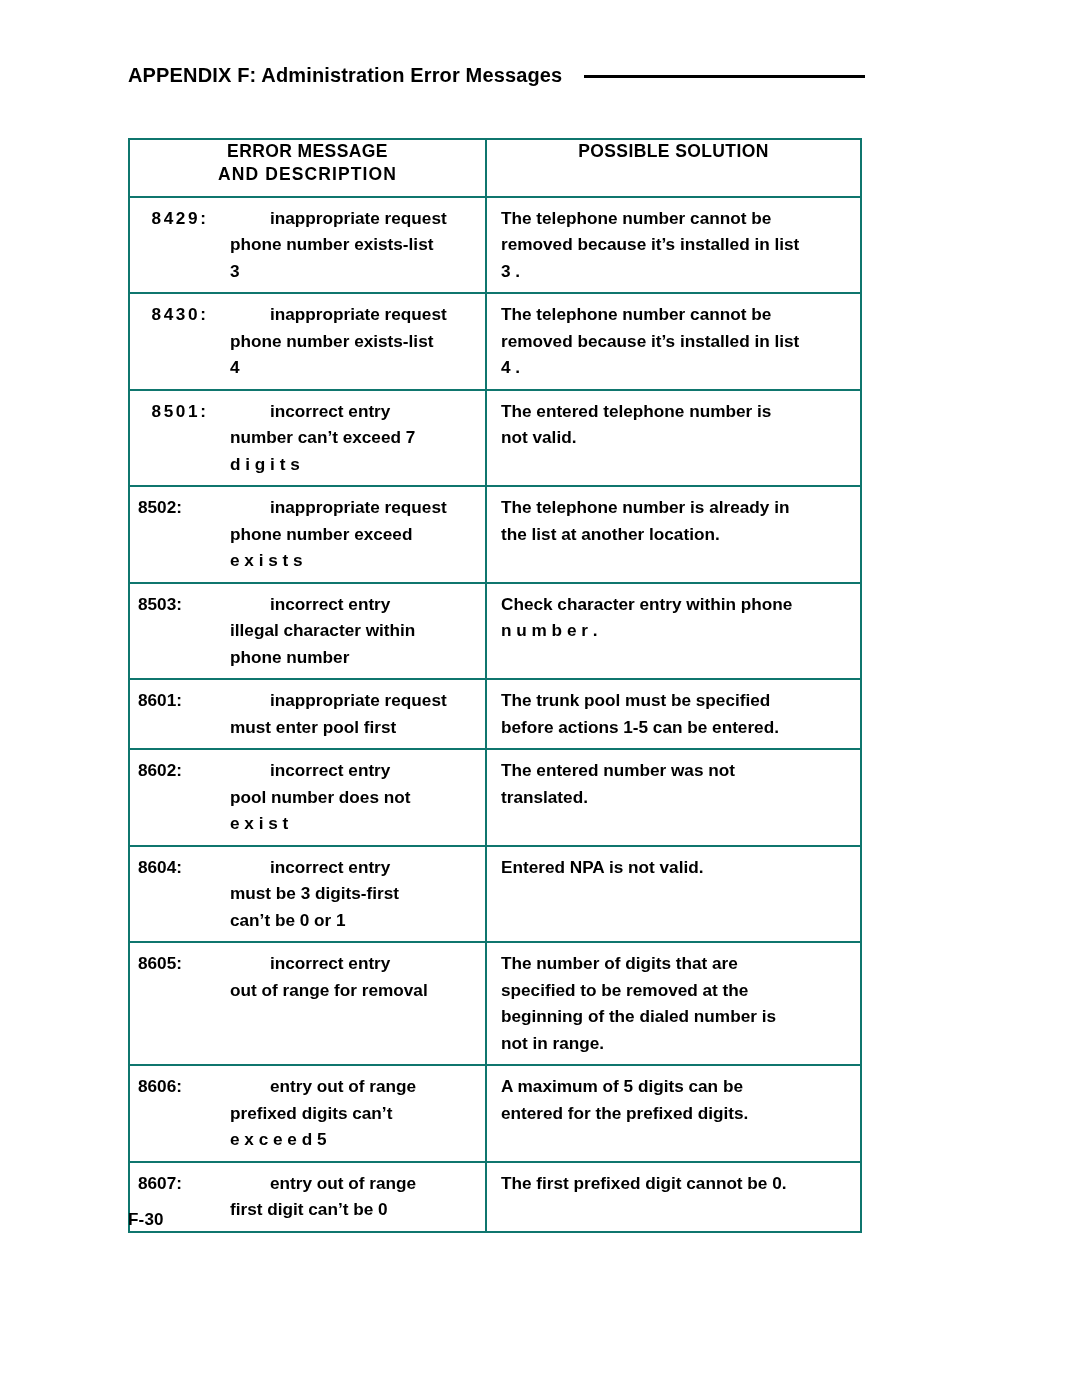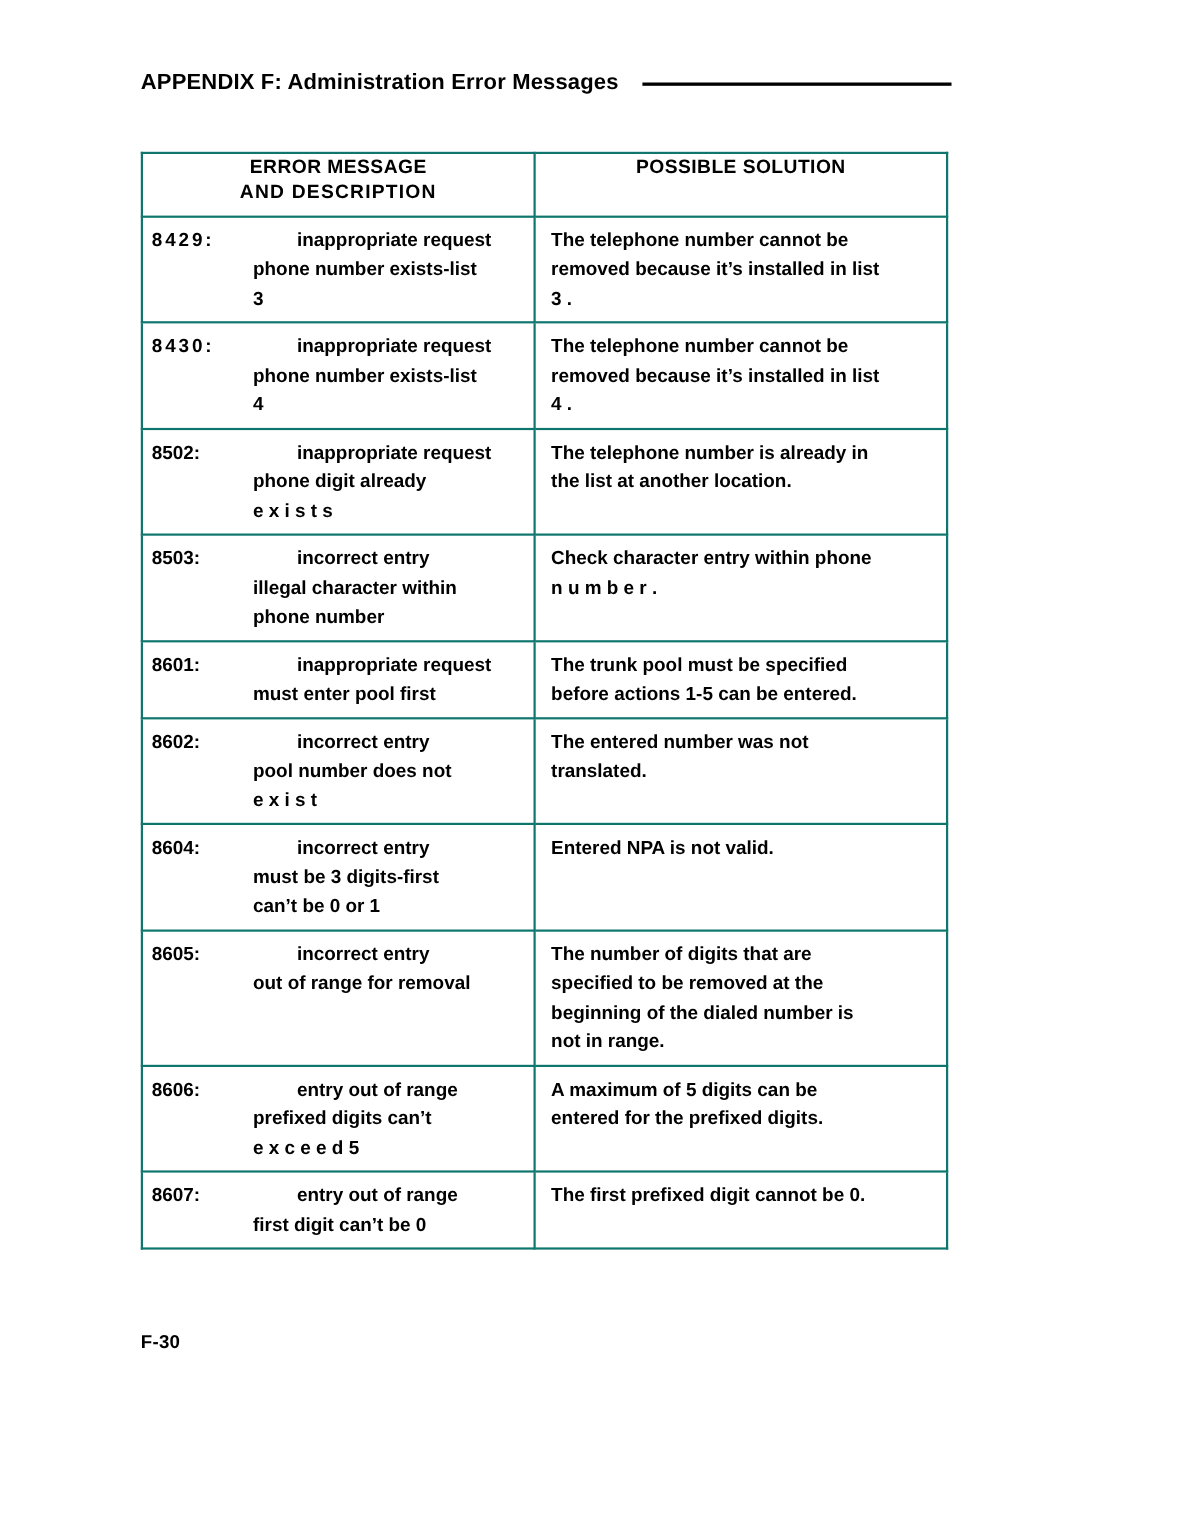--- a/index.html
+++ b/index.html
@@ -104,21 +104,21 @@
     align-items: baseline;
   }
   .code {
     flex: 0 0 auto;
     min-width: 84px;
     font-size: 17.2px;
     font-weight: bold;
     line-height: 1.54;
     white-space: nowrap;
   }
-  .code.wide { letter-spacing: 2.6px; }
+  .code.wide { letter-spacing: 2.6px; text-align: center; }
   .msg-text-first { padding-left: 8px; margin-left: 40px; }
 
   
   .msg-cont { padding-left: 92px; }
 
   
   .folio {
     position: absolute;
     left: 128px;
     top: 1210px;
@@ -189,24 +189,42 @@
               <div class="line">The telephone number cannot be</div>
               <div class="line">removed because it’s installed in list</div>
               <div class="line">4 .</div>
             </div>
           </td>
         </tr>
         <tr>
           <td class="msg-cell">
             <div class="cell-inner">
               <div class="line msg-first">
+                <span class="code wide">8501:</span>
+                <span class="msg-text-first">incorrect  entry</span>
+              </div>
+              <div class="line msg-cont">number can’t exceed 7</div>
+              <div class="line msg-cont">d i g i t s</div>
+            </div>
+          </td>
+          <td class="sol-cell">
+            <div class="cell-inner">
+              <div class="line">The entered telephone number is</div>
+              <div class="line">not  valid.</div>
+            </div>
+          </td>
+        </tr>
+        <tr>
+          <td class="msg-cell">
+            <div class="cell-inner">
+              <div class="line msg-first">
                 <span class="code">8502:</span>
                 <span class="msg-text-first">inappropriate  request</span>
               </div>
-              <div class="line msg-cont">phone digit already</div>
+              <div class="line msg-cont">phone number exceed</div>
               <div class="line msg-cont">e x i s t s</div>
             </div>
           </td>
           <td class="sol-cell">
             <div class="cell-inner">
               <div class="line">The telephone number is already in</div>
               <div class="line">the  list at another location.</div>
             </div>
           </td>
         </tr>

